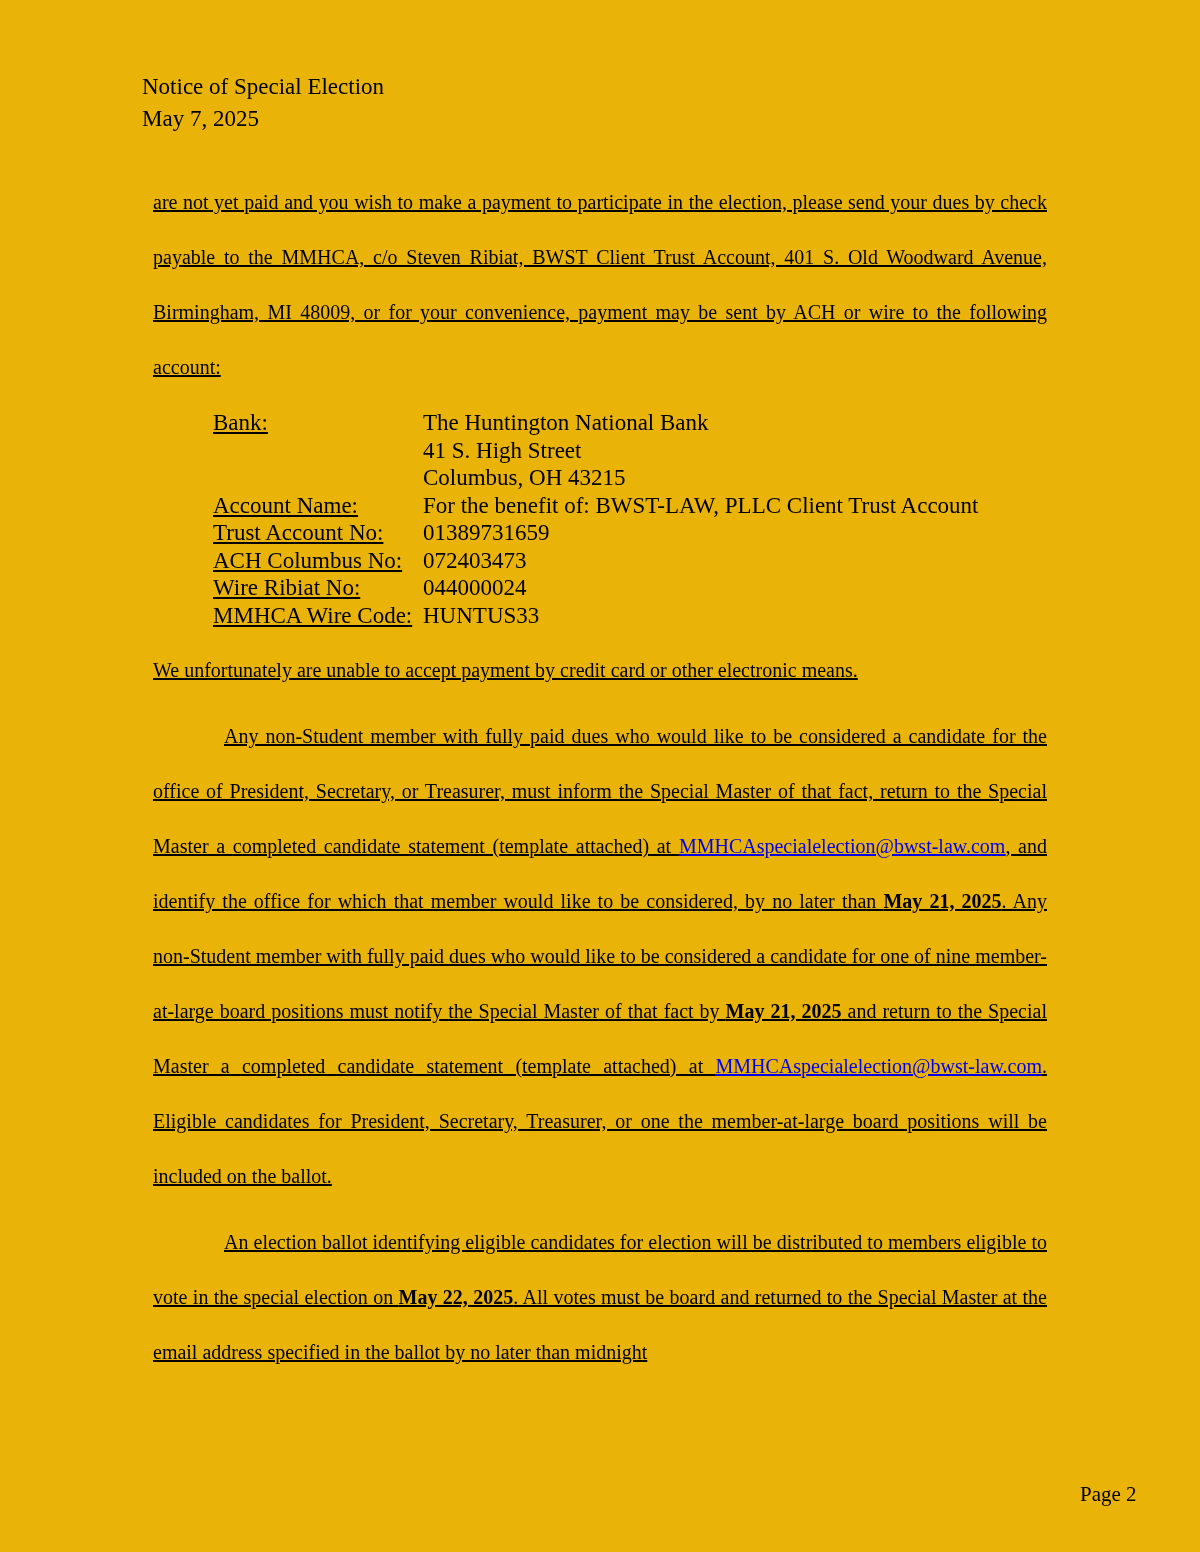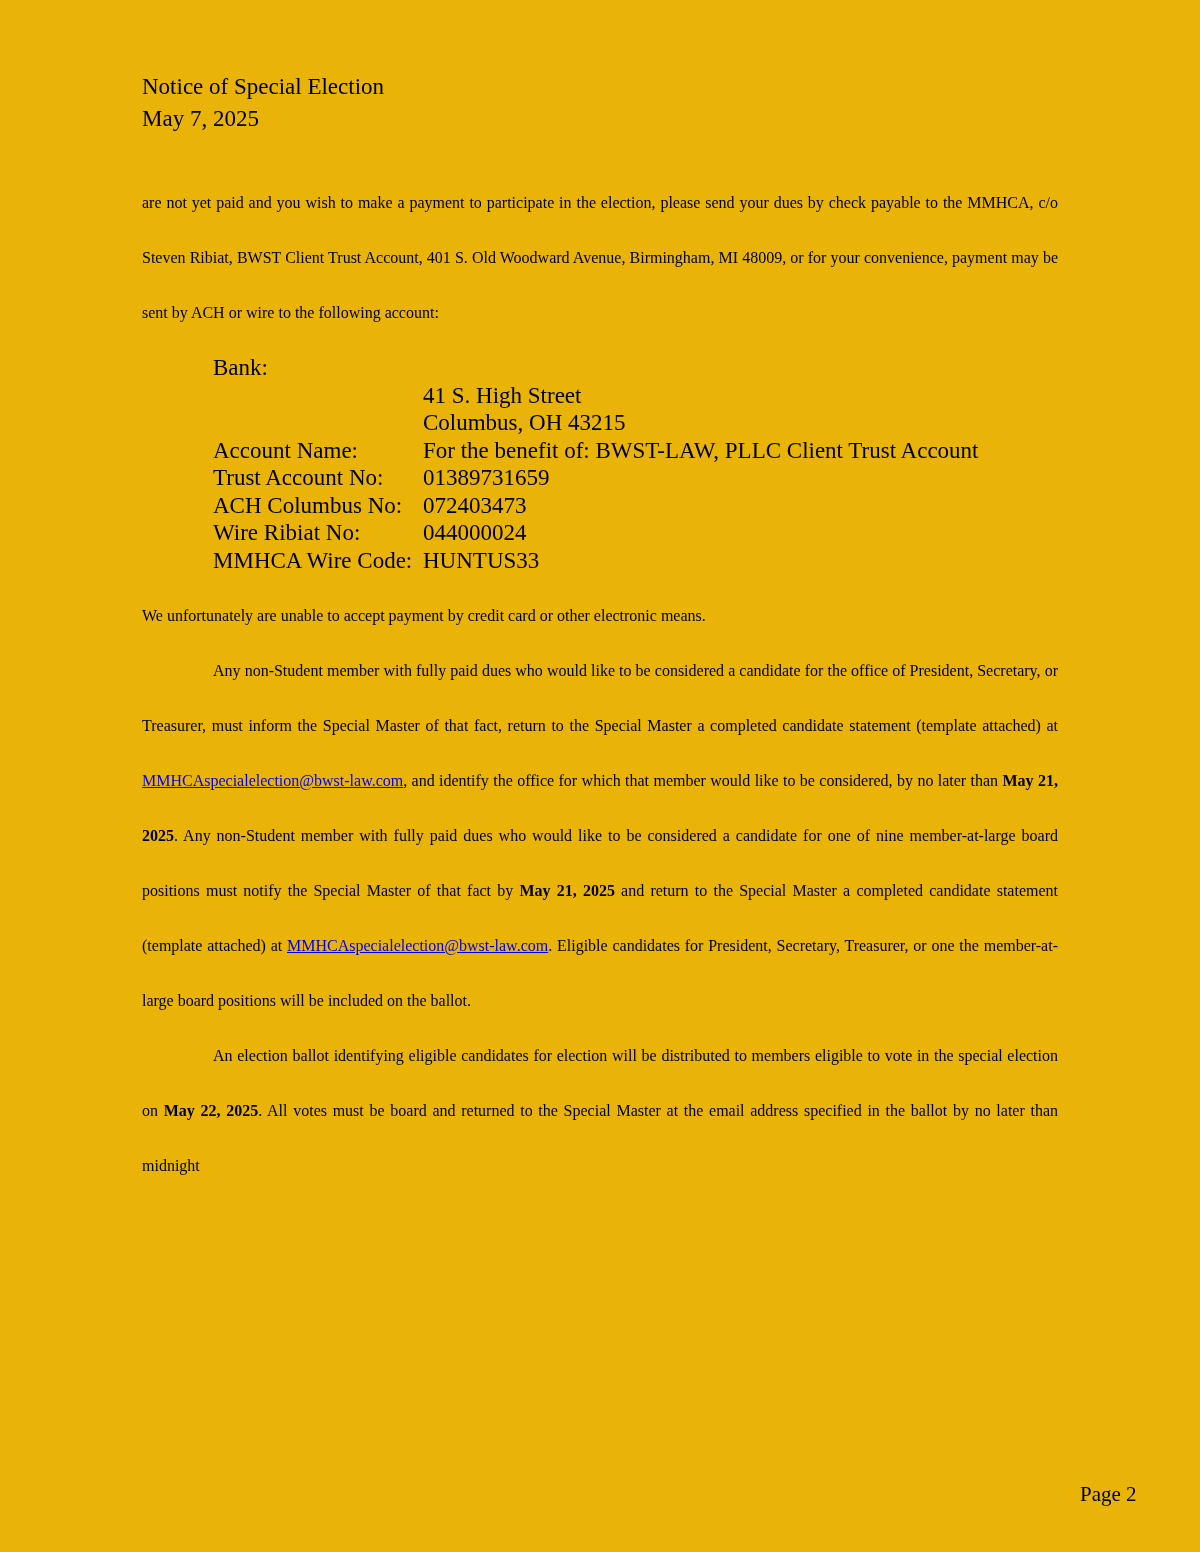--- a/index.html
+++ b/index.html
@@ -29,24 +29,25 @@
     width: 916px;
   }
 
   .doc-header {
     font-size: 23px;
     line-height: 32px;
     text-align: left;
   }
 
   .para {
-    font-size: 16px;
+    font-size: 20px;
     line-height: 55px;
     text-align: justify;
-    margin: 0;
+    margin: 11px;
+    text-decoration: underline;
   }
 
   .para.first {
     margin-top: 40px;
   }
 
   .para.indent {
     text-indent: 71px;
   }
 
@@ -57,20 +58,21 @@
   }
 
   .bank-row {
     display: flex;
     padding-left: 71px;
   }
 
   .bank-label {
     flex: 0 0 210px;
     width: 210px;
+    text-decoration: underline;
   }
 
   .bank-value {
     flex: 1;
   }
 
   .email-link {
     color: var(--link-color);
     text-decoration: underline;
     cursor: pointer;
@@ -95,20 +97,21 @@
     <div class="doc-header">
       <div>Notice of Special Election</div>
       <div>May 7, 2025</div>
     </div>
 
     <p class="para first"><span>are not yet paid and you wish to make a payment to participate in the election, please send your dues by check payable to the MMHCA, c/o Steven Ribiat, BWST Client Trust Account, 401 S. Old Woodward Avenue, Birmingham, MI 48009, or for your convenience, payment may be sent by ACH or wire to the following account:</span></p>
 
     <div class="bank-block">
         <div class="bank-row">
           <span class="bank-label">Bank:</span>
+          <span class="bank-value">The Huntington National Bank</span>
         </div>
         <div class="bank-row">
           <span class="bank-label"></span>
           <span class="bank-value">41 S. High Street</span>
         </div>
         <div class="bank-row">
           <span class="bank-label"></span>
           <span class="bank-value">Columbus, OH 43215</span>
         </div>
         <div class="bank-row">

